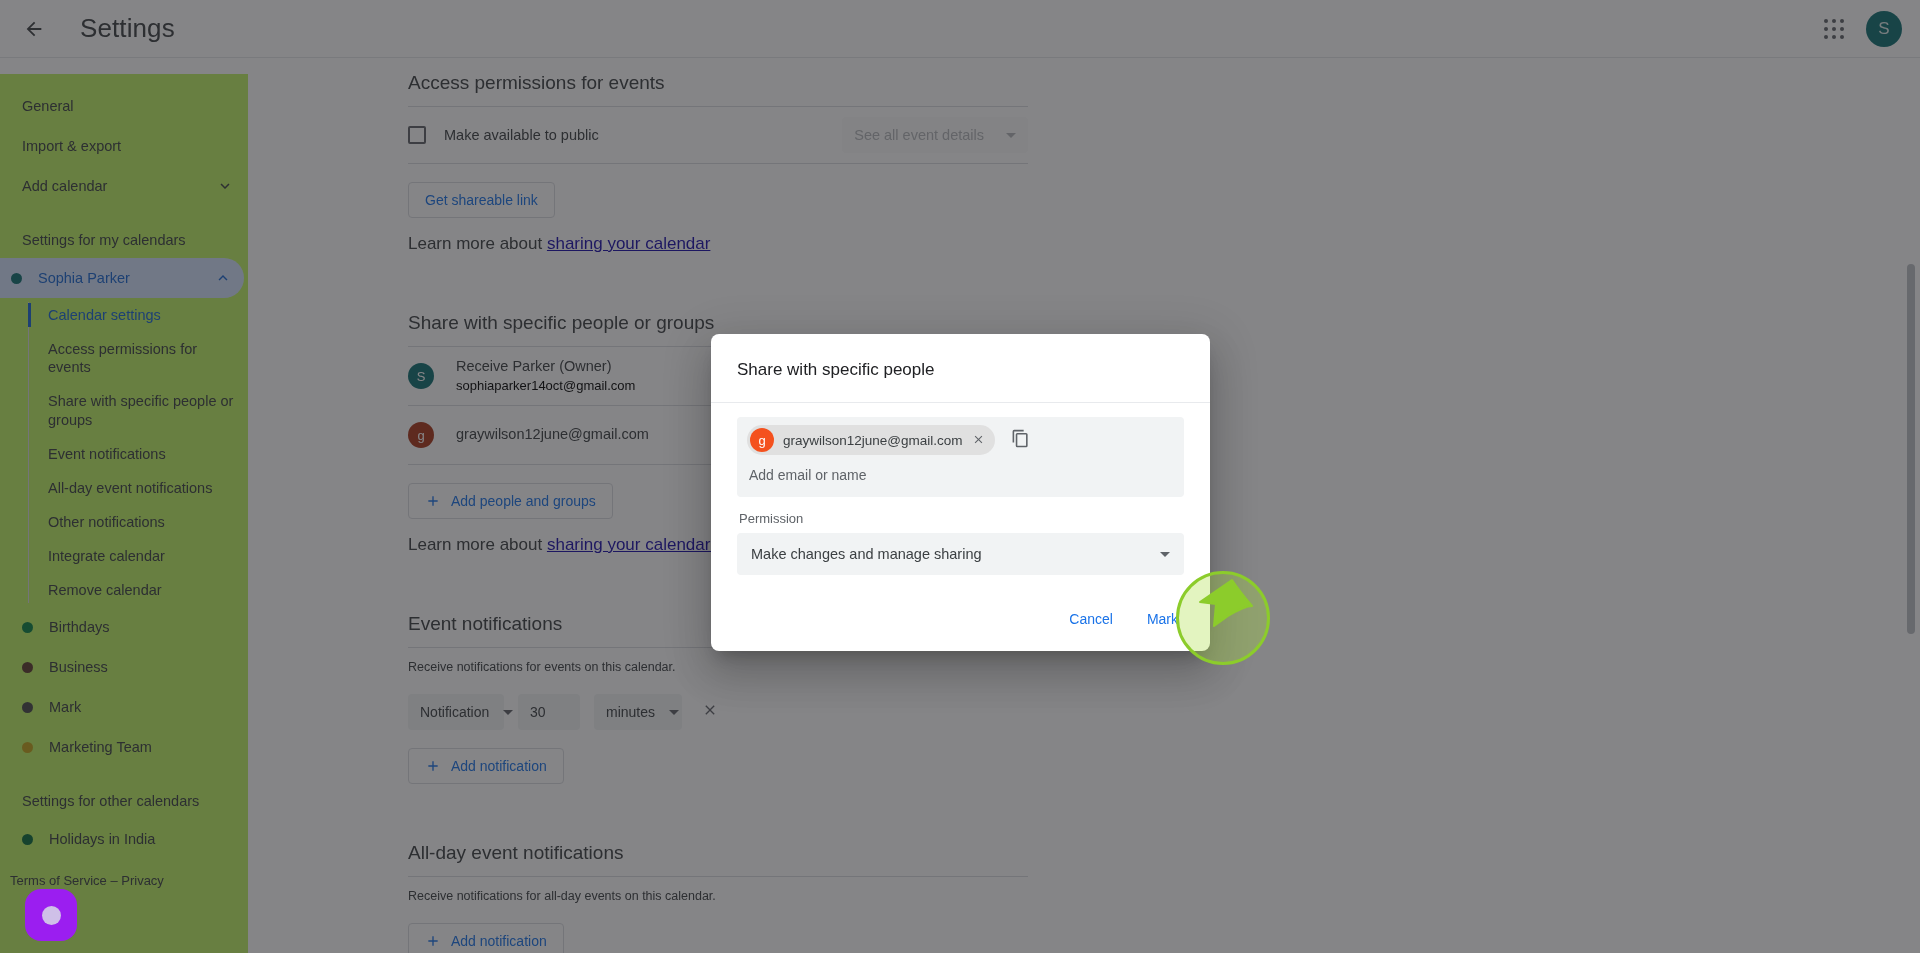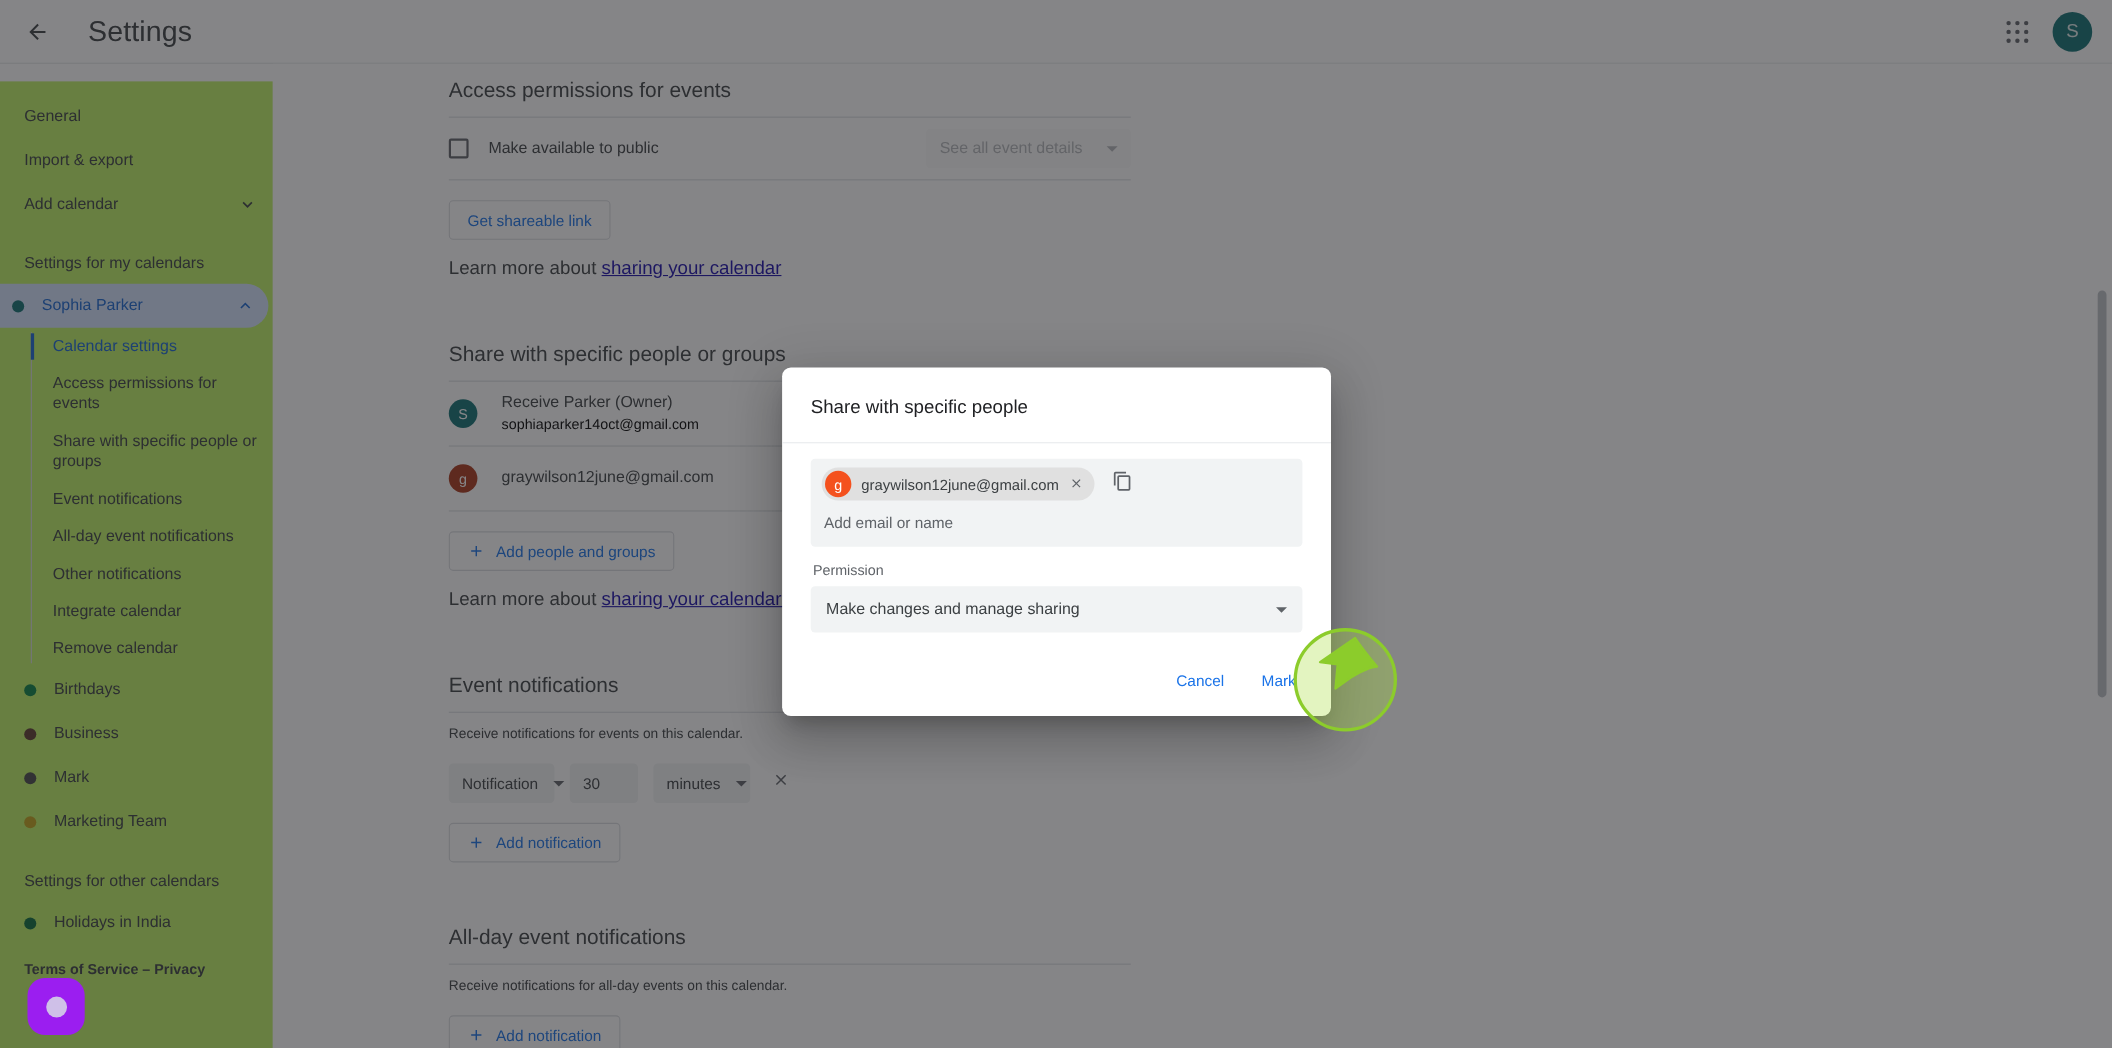--- a/index.html
+++ b/index.html
@@ -69,21 +69,21 @@
     line-height: 1.25; cursor: pointer; position: relative;
   }
   .sub-item.active { color: #1967d2; }
   .sub-item.active::before {
     content:""; position:absolute; left: 28px; top: 5px; bottom: 5px; width: 3px; background: #1967d2;
   }
   .cal-row {
     display: flex; align-items: center; height: 40px; padding-left: 22px;
     font-size: 14.5px; color: #3c4043; cursor: pointer;
   }
-  .footer-links { font-size: 13px; color: #3c4043; padding: 14px 22px 0 22px; font-weight: bold; }
+  .footer-links { font-size: 13px; color: #3c4043; padding: 14px 22px 0 10px; }
 
   
   .main {
     position: absolute; top: 58px; left: 248px; right: 0; bottom: 0;
     overflow: hidden; background: #fff;
   }
   .content { width: 620px; margin-left: 160px; padding-top: 0px; }
   .sec-title { font-size: 19px; color: #3c4043; padding: 14px 0 12px 0; }
   .hr { height: 1px; background: #dadce0; }
   .row-checkbox { display: flex; align-items: center; height: 56px; }

